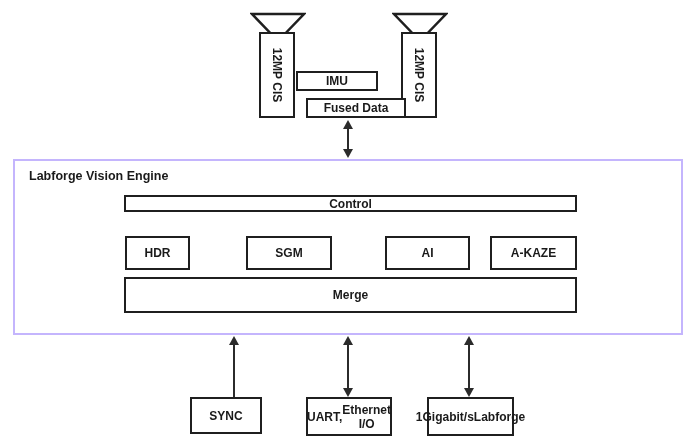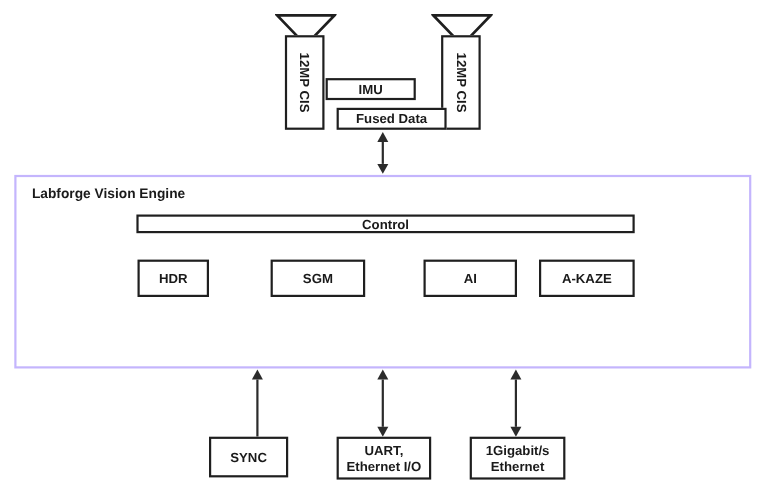--- a/index.html
+++ b/index.html
@@ -30,21 +30,21 @@
     white-space:nowrap;font-size:12px;font-weight:600;
   }
   .lens{position:absolute;}
   .varrow{
     position:absolute;width:12px;display:flex;flex-direction:column;align-items:center;
   }
   .varrow .line{flex:1;width:2px;background:#2b2b2b;}
   .ah{width:0;height:0;}
   .ah.up{border-left:5px solid transparent;border-right:5px solid transparent;border-bottom:9px solid #2b2b2b;}
   .ah.down{border-left:5px solid transparent;border-right:5px solid transparent;border-top:9px solid #2b2b2b;}
-  .two-line{flex-direction:column;}
+  .two-line{}
 </style>
 </head>
 <body>
 
 <svg class="lens" style="left:250px;top:12px;" width="56" height="32" viewBox="0 0 56 32">
   <polygon points="2,2 54,2 28,29" fill="#ffffff" stroke="#1f1f1f" stroke-width="2.5"></polygon>
 </svg>
 <div class="camera-body" style="left:259px;top:32px;width:36px;height:86px;">
   <span class="vtext">12MP CIS</span>
 </div>
@@ -82,20 +82,23 @@
   <div class="box" style="left:231px;top:75px;width:86px;height:34px;">
     <span>SGM</span>
   </div>
   <div class="box" style="left:359px;top:75px;width:85px;height:34px;margin-left:11px;">
     <span>AI</span>
   </div>
   <div class="box" style="left:475px;top:75px;width:87px;height:34px;text-align:center;">
     <span>A-KAZE</span>
   </div>
 
+  <div class="box" style="left:109px;top:116px;width:453px;height:36px;">
+    <span>Merge</span>
+  </div>
 </div>
 
 <div class="varrow" style="left:228px;top:336px;height:61px;">
   <div class="ah up"></div>
   <div class="line"></div>
 </div>
 <div class="varrow" style="left:342px;top:336px;height:61px;">
   <div class="ah up"></div>
   <div class="line"></div>
   <div class="ah down"></div>
@@ -108,14 +111,14 @@
 
 <div class="box" style="left:190px;top:397px;width:72px;height:37px;">
   <span>SYNC</span>
 </div>
 <div class="box two-line" style="left:306px;top:397px;width:86px;height:39px;">
   <span>UART,</span>
   <span>Ethernet I/O</span>
 </div>
 <div class="box two-line" style="left:427px;top:397px;width:87px;height:39px;text-align:center;">
   <span>1Gigabit/s</span>
-  <span>Ethernet</span>
+  <span>Labforge</span>
 </div>
 
 </body></html>

